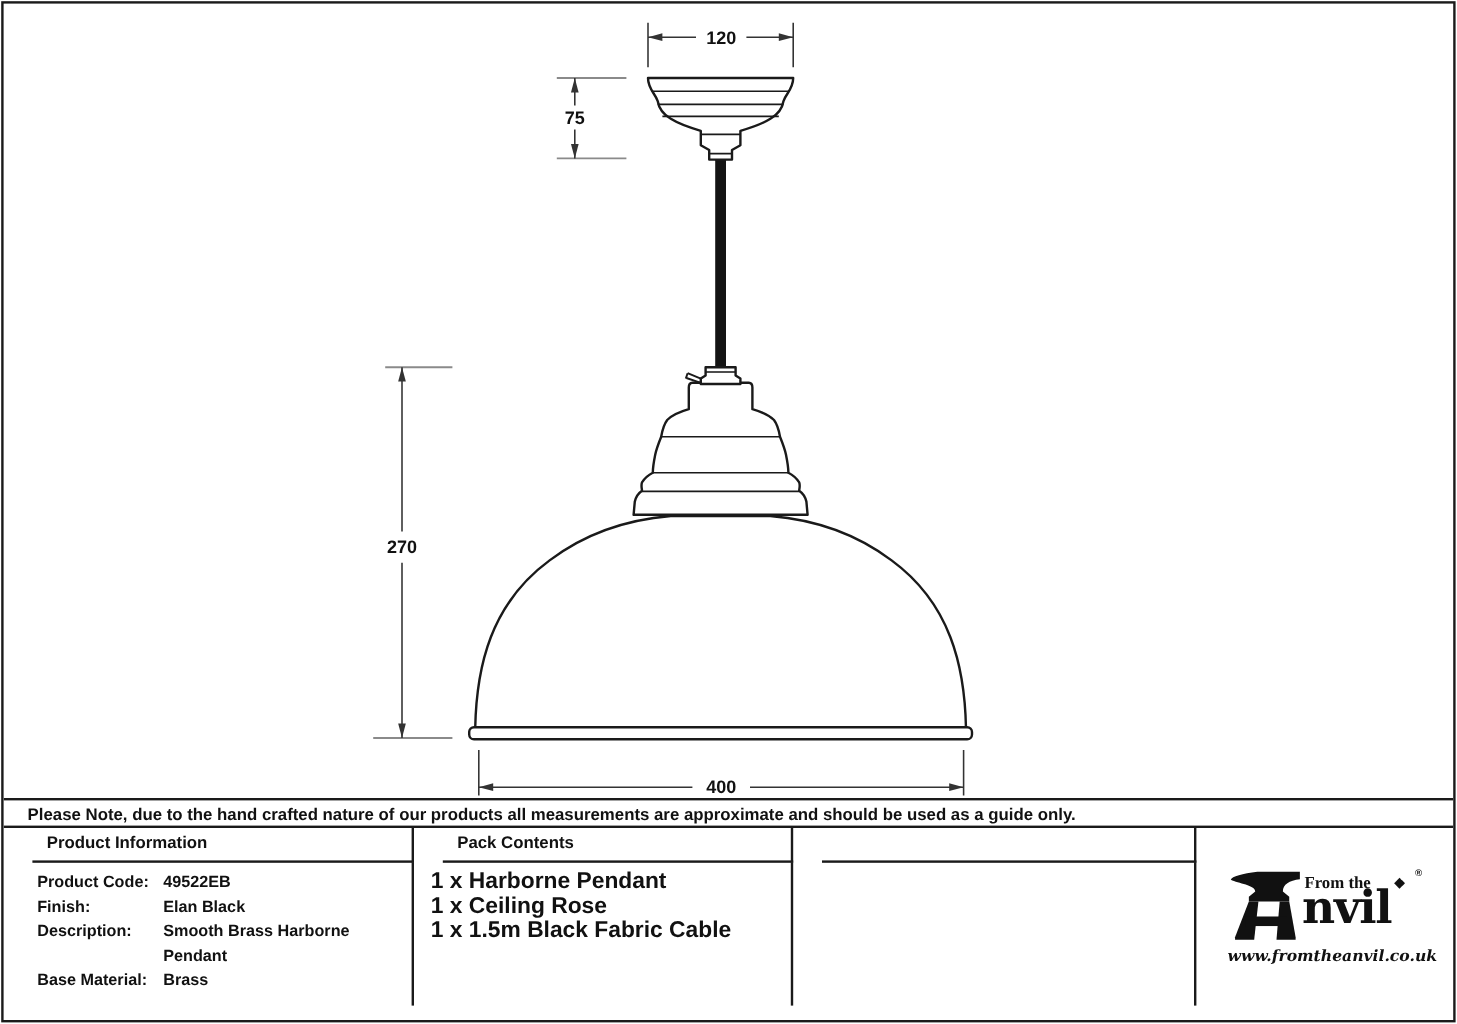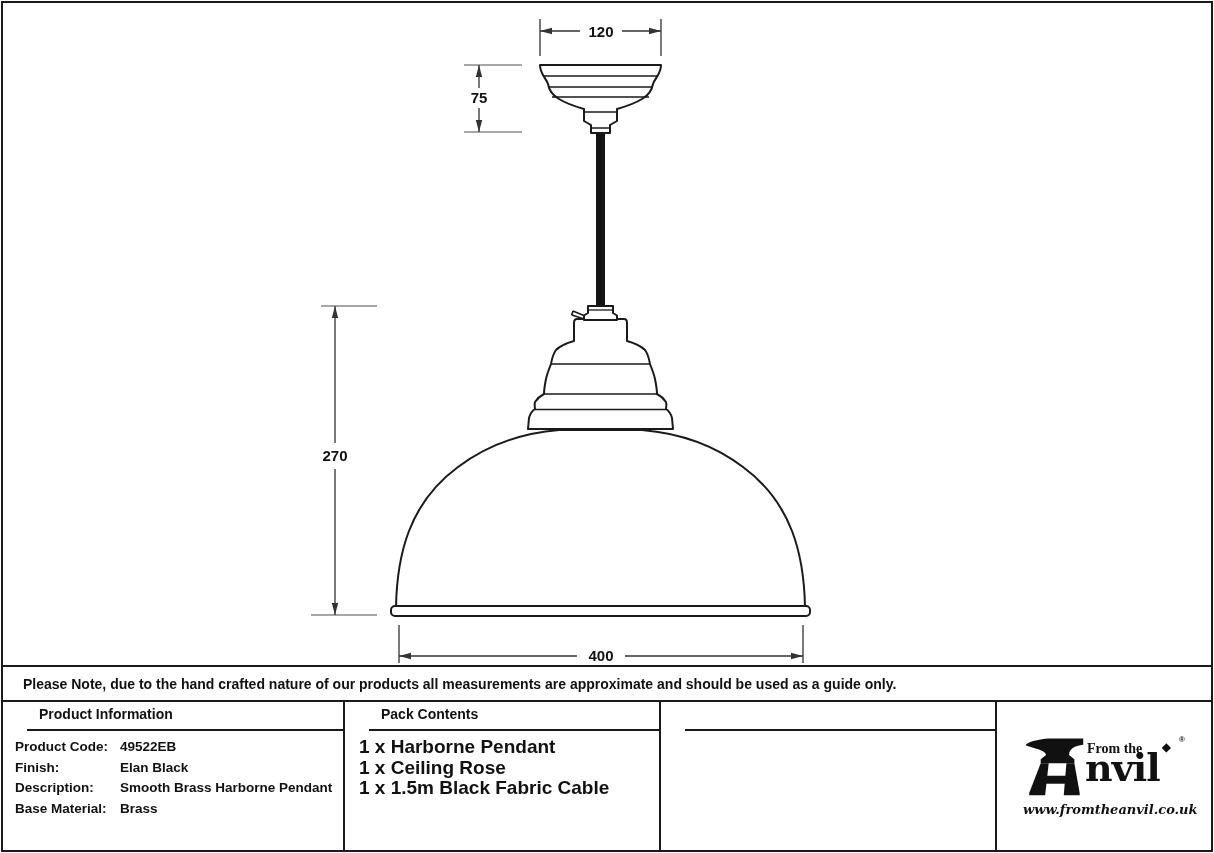--- a/index.html
+++ b/index.html
@@ -10,21 +10,21 @@
     border:2px solid #1a1a1a;
     background:#fff;
     font-family:"Liberation Sans",sans-serif;
     color:#111;
     overflow:hidden;
   }
   .drawing-area{height:662px;position:relative;}
   .drawing-area svg{display:block;}
   .note-bar{
     box-sizing:border-box;
-    height:37px;
+    height:25px;
     border-top:2px solid #1a1a1a;
     border-bottom:2px solid #1a1a1a;
     display:flex;align-items:center;
     padding-left:20px;
     font-size:14px;font-weight:700;
   }
   .info-table{
     box-sizing:border-box;
     height:148px;
     display:grid;
@@ -171,21 +171,21 @@
   </div>
 
   <div class="info-table">
 
     <div class="cell hdr b-right b-bottom" style="grid-column:1;grid-row:1;">Product Information</div>
 
     <div class="cell hdr b-right b-bottom" style="grid-column:2;grid-row:1;">Pack Contents</div>
 
     <div class="cell b-right b-bottom" style="grid-column:3;grid-row:1;"></div>
 
-    <div class="cell pi-body b-right" style="grid-column:1;grid-row:2;">
+    <div class="cell pi-body b-right" style="grid-column:1;grid-row:2;margin-left:16px;">
       <div class="pi-row">
         <span>Product Code:</span>
         <span>49522EB</span>
       </div>
       <div class="pi-row">
         <span>Finish:</span>
         <span>Elan Black</span>
       </div>
       <div class="pi-row">
         <span>Description:</span>

